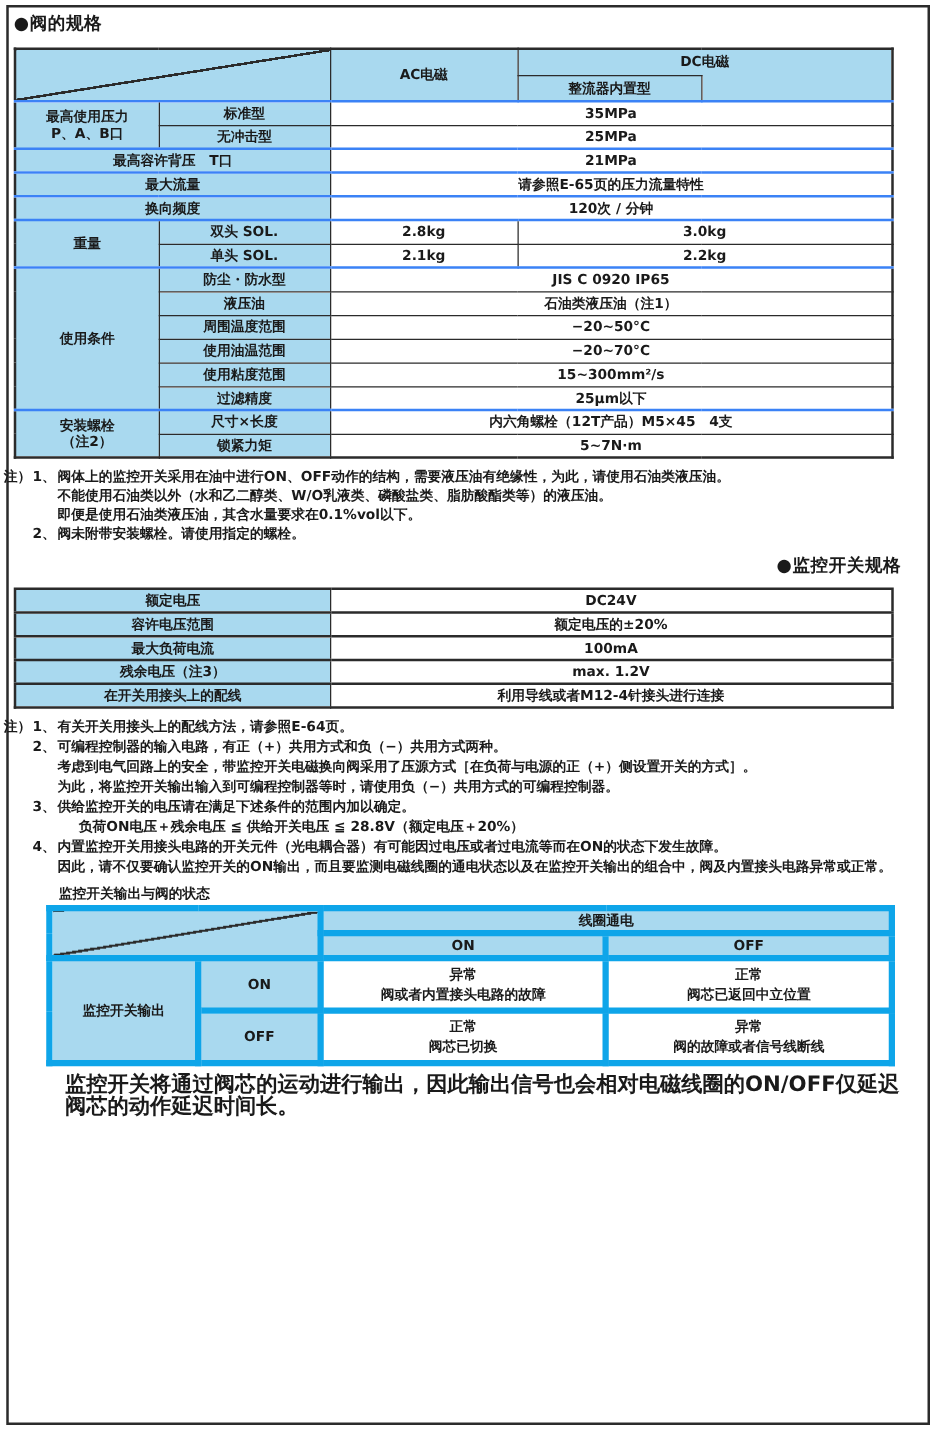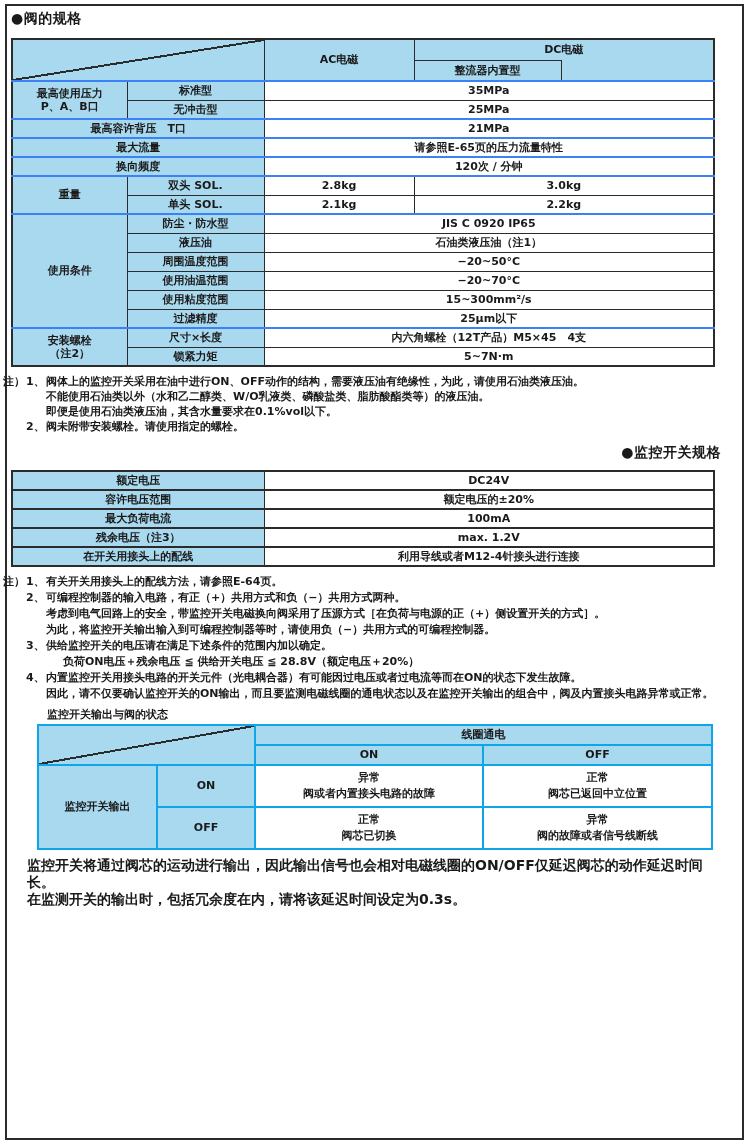--- a/index.html
+++ b/index.html
@@ -33,34 +33,34 @@
       rgba(0,0,0,0) calc(50% - 1px), #2b2b2b calc(50% - 1px),
       #2b2b2b calc(50% + 1px), rgba(0,0,0,0) calc(50% + 1px));
   }
   td.nobb{border-bottom:none;}
   td.nobt{border-top:none;}
 
   .t2{width:702px;margin-top:0;}
   .t2 td{border:1px solid #2b2b2b;border-top:2px solid #2b2b2b;height:19px;margin-left:48px;}
 
   .t3{width:674px;margin-left:26px;margin-top:2px;}
-  .t3 td{border:2px solid #0ea5e9;}
+  .t3 td{border:5px solid #0ea5e9;}
   .t3 tr.hrow td{height:20px;}
   .t3 tr.drow td{height:42px;}
 
   .notes{margin-left:-8px;margin-top:7px;}
   .note-line{display:flex;font-size:11px;font-weight:bold;line-height:15px;white-space:nowrap;}
   .notes2 .note-line{line-height:16px;}
   .nmark{width:23px;flex:none;}
   .nnum{width:20px;flex:none;}
   .ntext{flex:1;}
   .sub-indent .ntext{padding-left:17px;}
 
   .tcap{margin:5px 0 2px 36px;font-size:11px;font-weight:bold;}
-  .footer{margin:7px 0 0 16px;font-size:14px;font-weight:bold;line-height:17px;}
+  .footer{margin:7px 0 0 41px;font-size:17px;font-weight:bold;line-height:17px;}
   .cellline{line-height:16px;}
 </style>
 </head>
 <body>
 
 <div class="page-frame"></div>
 
 <div class="content">
 
   <h2 class="sec">●阀的规格</h2>
@@ -294,16 +294,15 @@
       <td>
         <div class="cellline">异常</div>
         <div class="cellline">阀的故障或者信号线断线</div>
       </td>
     </tr>
   </tbody>
     </table>
 
   <div class="footer">
     <div>监控开关将通过阀芯的运动进行输出，因此输出信号也会相对电磁线圈的ON/OFF仅延迟阀芯的动作延迟时间长。</div>
-    <div>在监测开关的输出时，包括冗余度在内，请将该延迟时间设定为0.3s。</div>
   </div>
 
 </div>
 
 </body></html>

